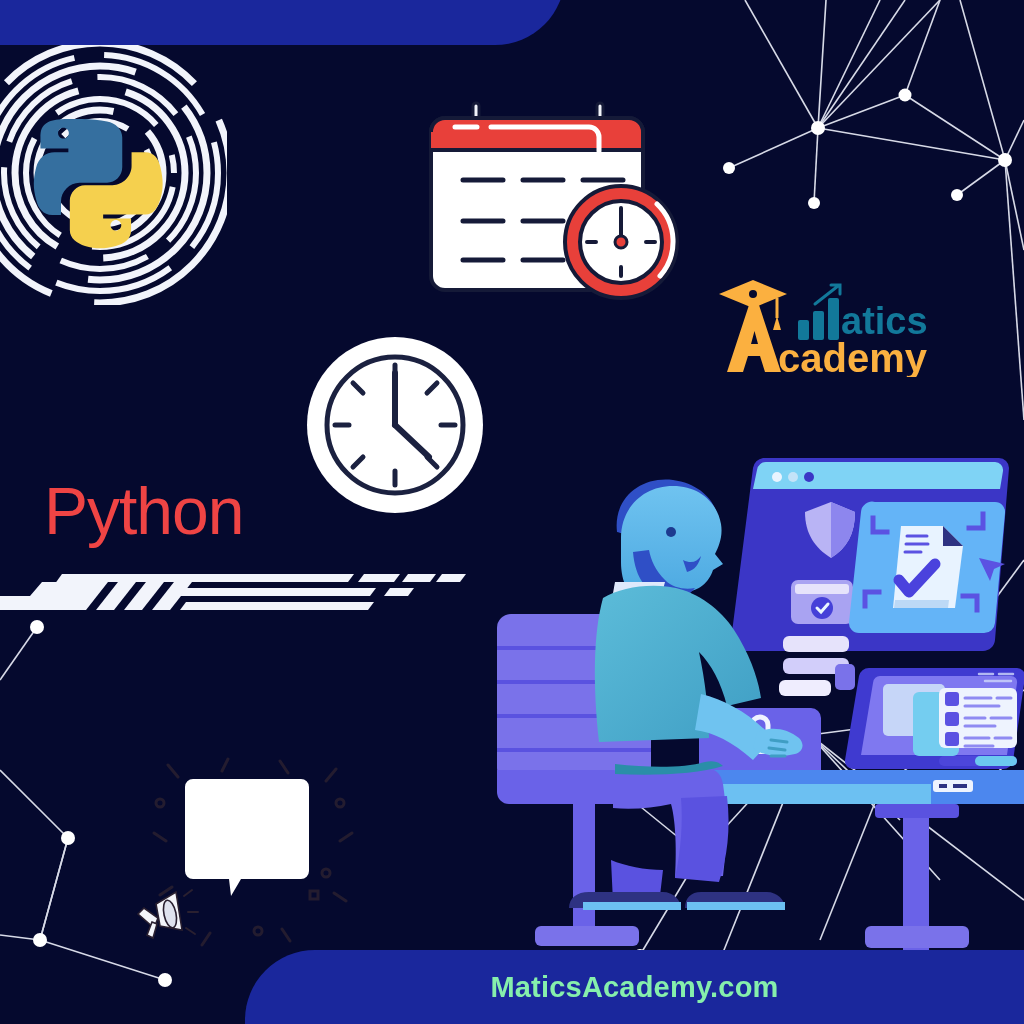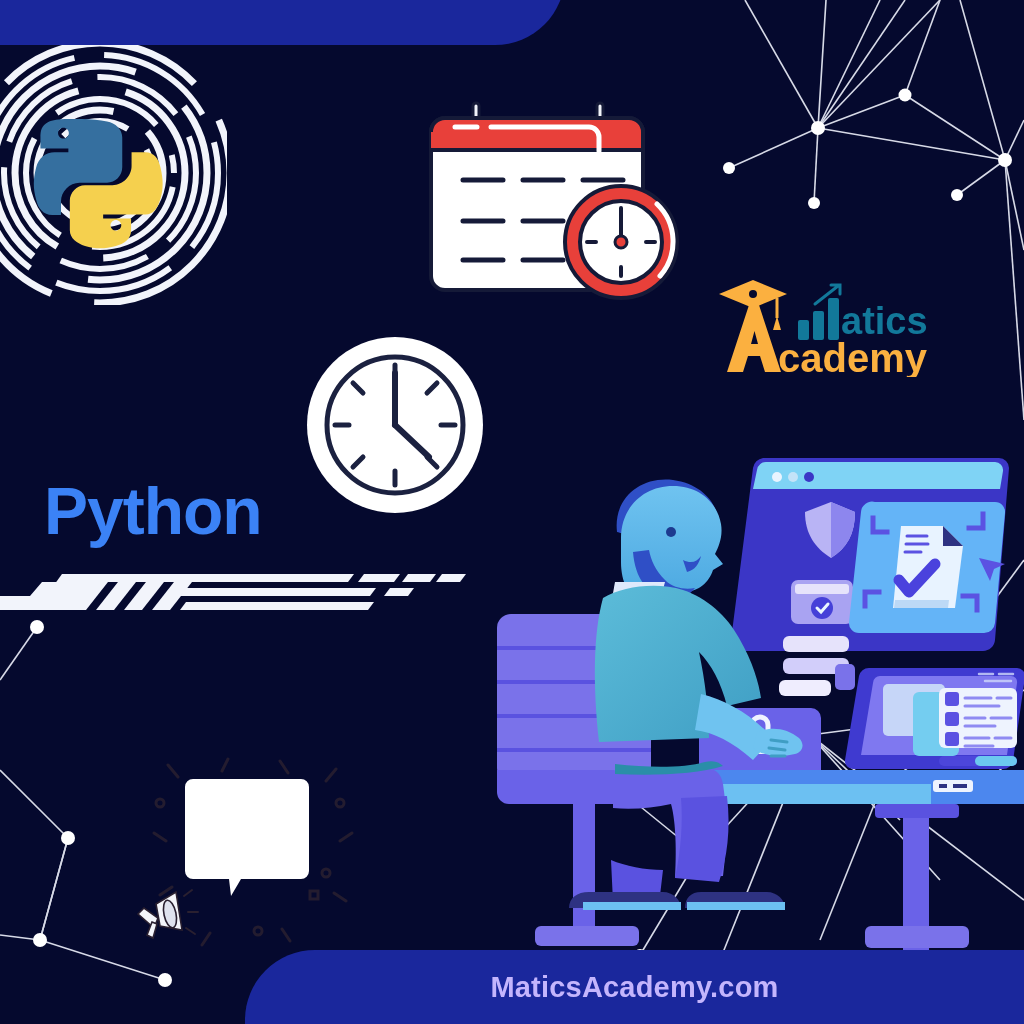--- a/index.html
+++ b/index.html
@@ -11,42 +11,42 @@
     position:absolute;left:-60px;top:-60px;width:625px;height:105px;
     background:#1a279c;border-bottom-right-radius:70px;
   }
   .banner-bottom{
     position:absolute;left:245px;top:950px;width:820px;height:90px;
     background:#1a279c;border-top-left-radius:70px;
   }
   .banner-bottom-text{
     position:absolute;left:245px;top:950px;width:779px;height:74px;
     display:flex;align-items:center;justify-content:center;
-    color:#c4b5fd;font-size:29px;font-weight:bold;letter-spacing:.2px;
+    color:#86efac;font-size:29px;font-weight:bold;letter-spacing:.2px;
   }
 
   
   .net{position:absolute;left:0;top:0;width:1024px;height:1024px;pointer-events:none;}
 
   
   .py-emblem{position:absolute;left:-28px;top:33px;width:255px;height:272px;}
 
   
   .calendar-icon{position:absolute;left:425px;top:100px;width:270px;height:205px;}
 
   
   .wall-clock{position:absolute;left:295px;top:333px;width:200px;height:185px;}
 
   
   .logo{position:absolute;left:705px;top:272px;width:245px;height:105px;}
 
   
   .title-python{
     position:absolute;left:44px;top:473px;
-    font-size:66px;font-weight:bold;color:#3b82f6;letter-spacing:-1px;
+    font-size:66px;font-weight:normal;color:#ef4444;letter-spacing:-1px;
   }
   .title-datatime{
     position:absolute;left:82px;top:650px;
     font-size:50px;font-weight:bold;color:#f2f4fb;letter-spacing:.5px;
   }
   .tech-divider{position:absolute;left:-10px;top:560px;width:480px;height:72px;}
 
   
   .speech{position:absolute;left:175px;top:775px;width:135px;height:125px;}
   .megaphone{position:absolute;left:130px;top:888px;width:70px;height:58px;}

